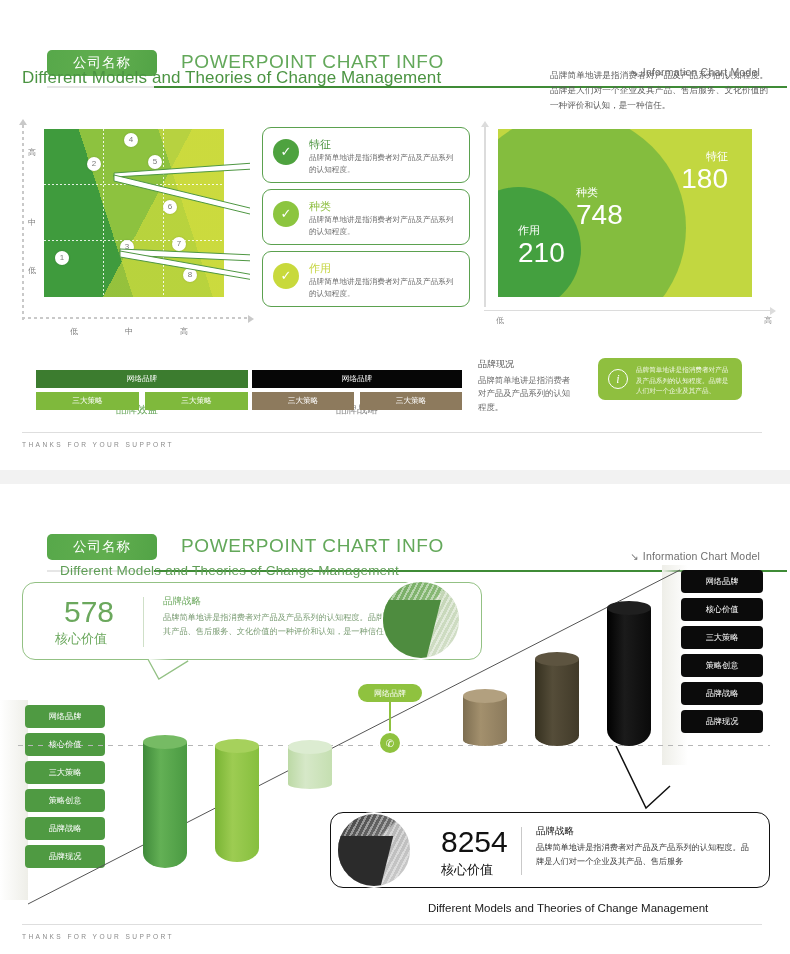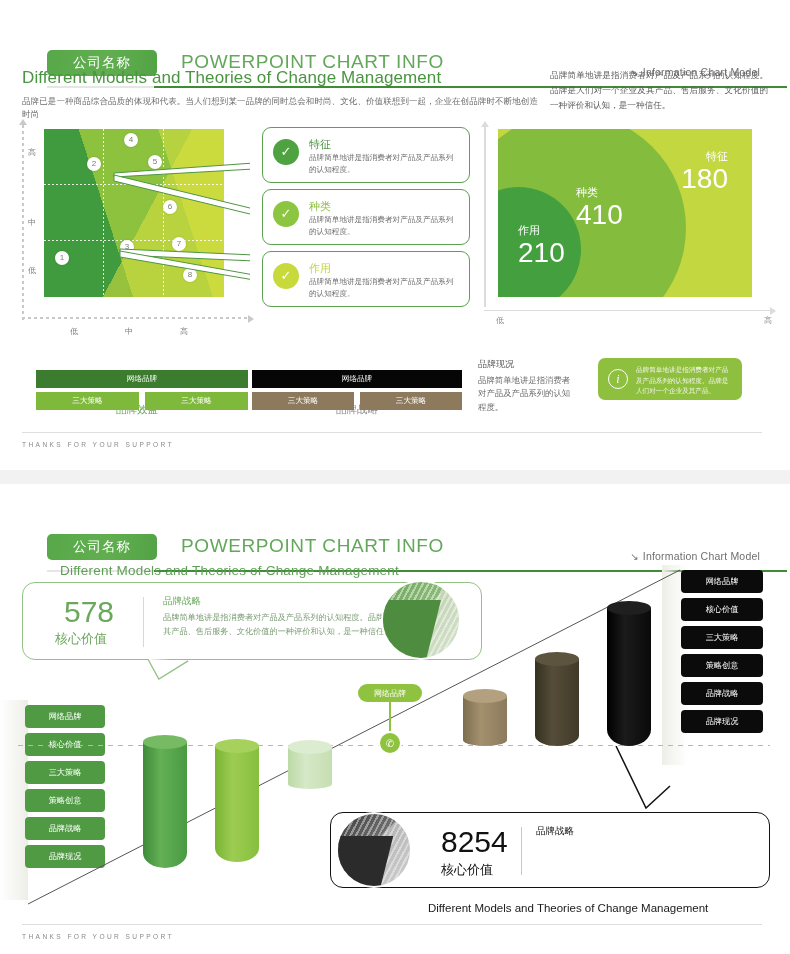--- a/index.html
+++ b/index.html
@@ -255,21 +255,20 @@
     <div class="hdr">
       <div class="hdr-tag">公司名称</div>
       <div class="hdr-title">POWERPOINT CHART INFO</div>
       <div class="hdr-rule"></div>
     </div>
     <div class="hdr-sub" style="top:66px;">
       <span class="hdr-arrow">↘</span><span>Information Chart Model</span>
     </div>
 
     <div class="s1-title">Different Models and Theories of Change Management</div>
-    <div class="s1-lead">品牌已是一种商品综合品质的体现和代表。当人们想到某一品牌的同时总会和时尚、文化、价值联想到一起，企业在创品牌时不断地创造时尚</div>
     <div class="s1-right-para">品牌简单地讲是指消费者对产品及产品系列的认知程度。品牌是人们对一个企业及其产品、售后服务、文化价值的一种评价和认知，是一种信任。</div>
 
     <div class="matrix">
       <div class="mtx-yaxis"></div>
       <div class="mtx-ytip"></div>
       <div class="mtx-xaxis"></div>
       <div class="mtx-xtip"></div>
 
       <div class="mtx-ylab" style="top:22px;">高</div>
       <div class="mtx-ylab" style="top:92px;">中</div>
@@ -330,21 +329,21 @@
       <div class="conc-xtip"></div>
       <div class="conc-box">
         <div class="circ circ-mid"></div>
         <div class="circ circ-in"></div>
         <div class="conc-lab" style="right:24px; top:20px; text-align:right;">
           <div class="t">特征</div>
           <div class="v">180</div>
         </div>
         <div class="conc-lab" style="left:78px; top:56px;">
           <div class="t">种类</div>
-          <div class="v">410</div>
+          <div class="v">748</div>
         </div>
         <div class="conc-lab" style="left:20px; top:94px;">
           <div class="t">作用</div>
           <div class="v">210</div>
         </div>
       </div>
       <div class="conc-xl" style="left:12px;">低</div>
       <div class="conc-xl" style="right:0px;">高</div>
     </div>
 
@@ -454,20 +453,21 @@
 
     <div class="pill" style="top:200px;">网络品牌</div>
     <div class="pill-stem" style="top:218px;"></div>
     <div class="pin" style="top:247px;">✆</div>
 
     <div class="callout-k" style="top:328px;">
       <div class="num">8254</div>
       <div class="nsub">核心价值</div>
       <div class="divider"></div>
       <div class="ch">品牌战略</div>
+      <div class="cp">品牌简单地讲是指消费者对产品及产品系列的认知程度。品牌是人们对一个企业及其产品、售后服务</div>
     </div>
     <svg style="position:absolute;left:612px;top:262px;width:60px;height:70px;">
       <path d="M4,0 L34,62 L58,40" fill="none" stroke="#111" stroke-width="1.5"></path>
     </svg>
     <div class="photo-k" style="top:328px;">
       <div class="pk2"></div>
       <div class="pk3"></div>
     </div>
 
     <div class="s2-bottom" style="top:418px;">Different Models and Theories of Change Management</div>

